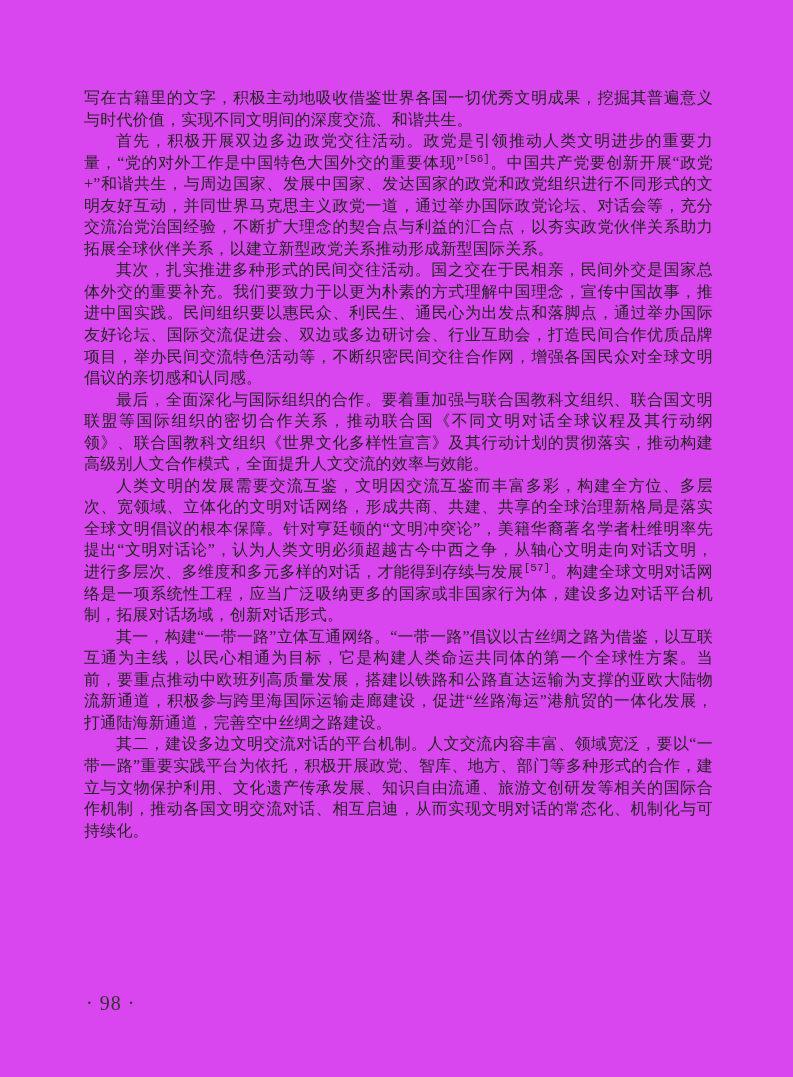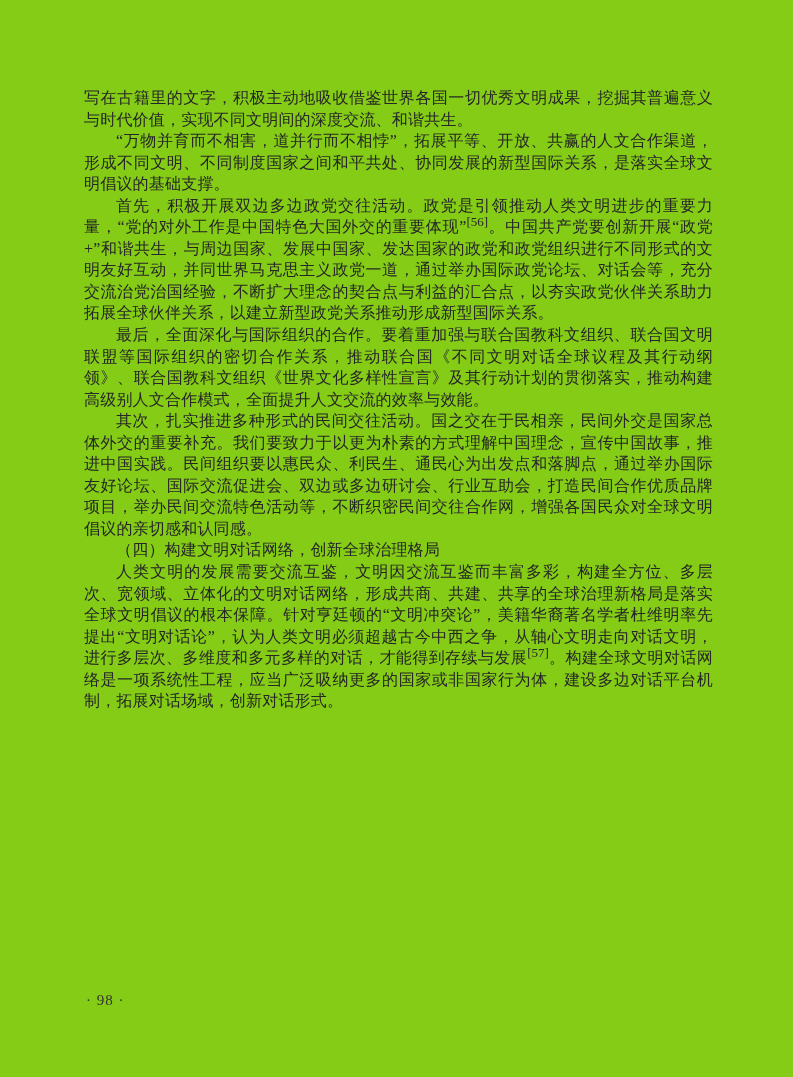--- a/index.html
+++ b/index.html
@@ -4,21 +4,21 @@
 <style>
   html, body {
     margin: 0;
     padding: 0;
     background: #ffffff;
   }
   .page {
     position: relative;
     width: 793px;
     height: 1077px;
-    background: #84cc16;
+    background: #d946ef;
     overflow: hidden;
     font-family: "Liberation Serif", "DejaVu Serif", serif;
     color: #262626;
   }
   .text-block {
     position: absolute;
     left: 84px;
     top: 87px;
     width: 629px;
     font-size: 16px;
@@ -28,54 +28,55 @@
     letter-spacing: 0.2px;
   }
   .para {
     margin: 0;
     padding: 0;
   }
   .indent {
     text-indent: 2em;
   }
   sup.ref {
-    font-size: 13px;
+    font-size: 11px;
     line-height: 0;
     vertical-align: super;
     letter-spacing: 0;
+    font-family: Liberation Mono, monospace;
   }
   .page-number {
     position: absolute;
     left: 86px;
     top: 992px;
-    font-size: 15px;
+    font-size: 20px;
     color: #333333;
     letter-spacing: 1px;
   }
 </style>
 </head>
 <body>
 
 <div class="page">
   <div class="text-block">
 
     <p class="para">写在古籍里的文字，积极主动地吸收借鉴世界各国一切优秀文明成果，挖掘其普遍意义与时代价值，实现不同文明间的深度交流、和谐共生。</p>
 
 
-    <p class="para indent">“万物并育而不相害，道并行而不相悖”，拓展平等、开放、共赢的人文合作渠道，形成不同文明、不同制度国家之间和平共处、协同发展的新型国际关系，是落实全球文明倡议的基础支撑。</p>
 
     <p class="para indent"><span>首先，积极开展双边多边政党交往活动。政党是引领推动人类文明进步的重要力量，“党的对外工作是中国特色大国外交的重要体现”</span><sup class="ref">[56]</sup><span>。中国共产党要创新开展“政党 +”和谐共生，与周边国家、发展中国家、发达国家的政党和政党组织进行不同形式的文明友好互动，并同世界马克思主义政党一道，通过举办国际政党论坛、对话会等，充分交流治党治国经验，不断扩大理念的契合点与利益的汇合点，以夯实政党伙伴关系助力拓展全球伙伴关系，以建立新型政党关系推动形成新型国际关系。</span></p>
 
+    <p class="para indent">其次，扎实推进多种形式的民间交往活动。国之交在于民相亲，民间外交是国家总体外交的重要补充。我们要致力于以更为朴素的方式理解中国理念，宣传中国故事，推进中国实践。民间组织要以惠民众、利民生、通民心为出发点和落脚点，通过举办国际友好论坛、国际交流促进会、双边或多边研讨会、行业互助会，打造民间合作优质品牌项目，举办民间交流特色活动等，不断织密民间交往合作网，增强各国民众对全球文明倡议的亲切感和认同感。</p>
+
     <p class="para indent">最后，全面深化与国际组织的合作。要着重加强与联合国教科文组织、联合国文明联盟等国际组织的密切合作关系，推动联合国《不同文明对话全球议程及其行动纲领》、联合国教科文组织《世界文化多样性宣言》及其行动计划的贯彻落实，推动构建高级别人文合作模式，全面提升人文交流的效率与效能。</p>
 
-    <p class="para indent">其次，扎实推进多种形式的民间交往活动。国之交在于民相亲，民间外交是国家总体外交的重要补充。我们要致力于以更为朴素的方式理解中国理念，宣传中国故事，推进中国实践。民间组织要以惠民众、利民生、通民心为出发点和落脚点，通过举办国际友好论坛、国际交流促进会、双边或多边研讨会、行业互助会，打造民间合作优质品牌项目，举办民间交流特色活动等，不断织密民间交往合作网，增强各国民众对全球文明倡议的亲切感和认同感。</p>
-
-    <p class="para indent">（四）构建文明对话网络，创新全球治理格局</p>
 
     <p class="para indent"><span>人类文明的发展需要交流互鉴，文明因交流互鉴而丰富多彩，构建全方位、多层次、宽领域、立体化的文明对话网络，形成共商、共建、共享的全球治理新格局是落实全球文明倡议的根本保障。针对亨廷顿的“文明冲突论”，美籍华裔著名学者杜维明率先提出“文明对话论”，认为人类文明必须超越古今中西之争，从轴心文明走向对话文明，进行多层次、多维度和多元多样的对话，才能得到存续与发展</span><sup class="ref">[57]</sup><span>。构建全球文明对话网络是一项系统性工程，应当广泛吸纳更多的国家或非国家行为体，建设多边对话平台机制，拓展对话场域，创新对话形式。</span></p>
 
+    <p class="para indent">其一，构建“一带一路”立体互通网络。“一带一路”倡议以古丝绸之路为借鉴，以互联互通为主线，以民心相通为目标，它是构建人类命运共同体的第一个全球性方案。当前，要重点推动中欧班列高质量发展，搭建以铁路和公路直达运输为支撑的亚欧大陆物流新通道，积极参与跨里海国际运输走廊建设，促进“丝路海运”港航贸的一体化发展，打通陆海新通道，完善空中丝绸之路建设。</p>
 
+    <p class="para indent">其二，建设多边文明交流对话的平台机制。人文交流内容丰富、领域宽泛，要以“一带一路”重要实践平台为依托，积极开展政党、智库、地方、部门等多种形式的合作，建立与文物保护利用、文化遗产传承发展、知识自由流通、旅游文创研发等相关的国际合作机制，推动各国文明交流对话、相互启迪，从而实现文明对话的常态化、机制化与可持续化。</p>
 
 
   </div>
 
   <div class="page-number">· 98 ·</div>
 </div>
 
 </body></html>

